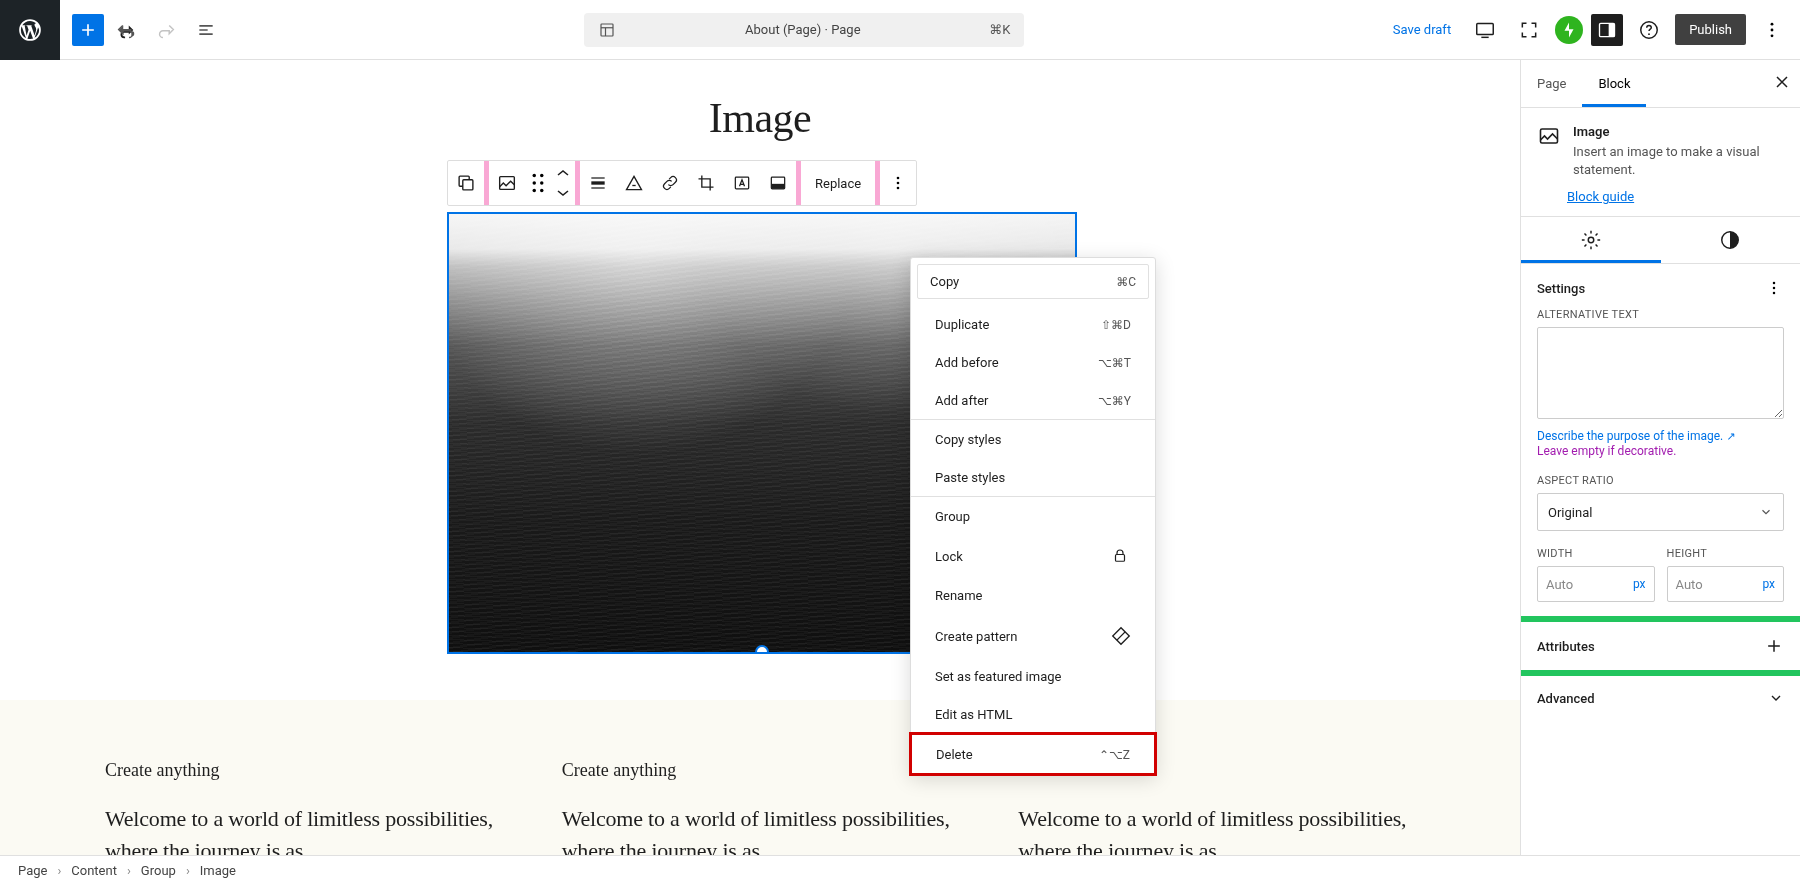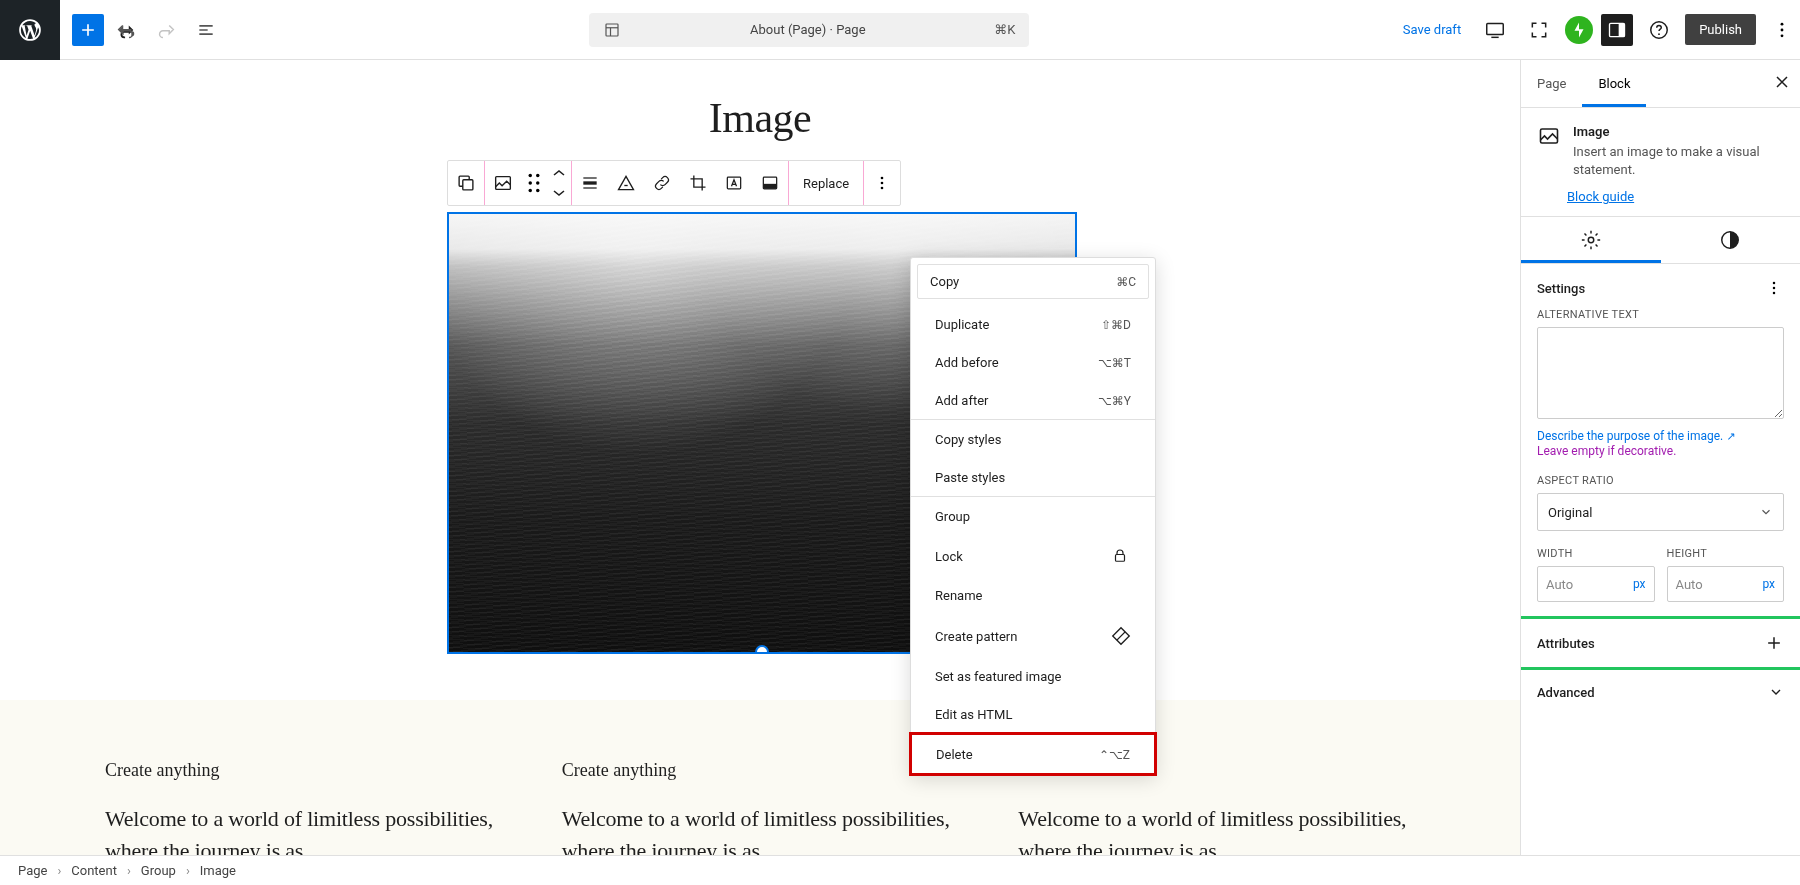--- a/index.html
+++ b/index.html
@@ -11,36 +11,36 @@
   .wp-logo { width: 60px; height: 60px; background: #1d2327; display: flex; align-items: center; justify-content: center; }
   .wp-logo svg { fill: #fff; }
   .add-block { width: 32px; height: 32px; margin-left: 12px; background: #0073e6; border-radius: 2px; display: flex; align-items: center; justify-content: center; cursor: pointer; }
   .top-icon-btn { width: 36px; height: 36px; display: flex; align-items: center; justify-content: center; cursor: pointer; border-radius: 2px; }
   .top-left { display: flex; align-items: center; gap: 4px; padding-left: 0; }
   .top-center { flex: 1; display: flex; justify-content: center; }
   .doc-pill { display: flex; align-items: center; gap: 12px; background: #f0f0f0; border-radius: 4px; height: 34px; padding: 0 14px; min-width: 440px; justify-content: flex-end; }
   .doc-pill .pill-left { display:flex; align-items:center; gap:10px; }
   .doc-pill .doc-title { flex:1; text-align:center; color:#444; }
   .doc-pill .kbd { color:#555; }
-  .top-right { display: flex; align-items: center; gap: 8px; }
+  .top-right { display: flex; align-items: center; gap: 8px; padding-right: 10px; }
   .save-draft { color: #0073e6; padding: 0 8px; cursor: pointer; }
   .jetpack { width: 28px; height: 28px; border-radius: 50%; background: #2fb41f; display:flex; align-items:center; justify-content:center; }
   .sidebar-toggle { width:32px; height:32px; background:#1e1e1e; border-radius:2px; display:flex; align-items:center; justify-content:center; }
   .publish-btn { background:#404040; color:#fff; padding: 8px 14px; border-radius:2px; cursor:pointer; }
 
   
   .workspace { display: flex; height: calc(100% - 60px - 30px); }
   .canvas-scroll { flex: 1; overflow: auto; position: relative; }
   .canvas-inner { width: 100%; }
 
   .page-title { font-size: 42px; font-weight: 400; text-align: center; margin: 34px 0 18px; font-family: Georgia, serif; letter-spacing: -0.5px; }
 
   
   .block-toolbar { display: inline-flex; border: 1px solid #ddd; border-radius: 2px; background:#fff; margin-left: 447px; margin-bottom: 6px; }
-  .bt-group { display:flex; align-items:center; border-right:1px solid #f9a8d4; }
+  .bt-group { display:flex; align-items:center; border-right:5px solid #f9a8d4; }
   .bt-group:last-child { border-right:none; }
   .bt-btn { width: 36px; height: 44px; display:flex; align-items:center; justify-content:center; cursor:pointer; }
   .bt-btn.wide { width:auto; padding: 0 14px; }
   .bt-move { display:flex; flex-direction:column; width:24px; padding:2px 0; }
   .bt-move div { height:20px; display:flex; align-items:center; justify-content:center; cursor:pointer; }
 
   
   .image-block { width: 630px; height: 442px; margin-left: 447px; border: 2px solid #0073e6; position: relative; background: linear-gradient(180deg,#f5f5f5 0%, #e8e8e8 8%, #bdbdbd 12%, #8d8d8d 20%, #555 30%, #2b2b2b 48%, #1a1a1a 70%, #0f0f0f 100%); overflow:hidden; }
   .image-block::before { content:""; position:absolute; inset:0; background:
      repeating-linear-gradient( -8deg, rgba(255,255,255,0.05) 0 2px, rgba(0,0,0,0.15) 2px 5px ),
@@ -74,21 +74,21 @@
 
   .block-head { display:flex; gap:12px; padding: 16px 16px 8px; }
   .block-head .bh-title { font-weight:600; margin-bottom:4px; }
   .block-head .bh-desc { color:#555; line-height:1.4; }
   .block-guide { color:#0073e6; text-decoration: underline; display:inline-block; margin: 2px 16px 12px 46px; cursor:pointer; }
 
   .subtabs { display:flex; border-top:1px solid #e0e0e0; border-bottom:1px solid #e0e0e0; }
   .subtab { flex:1; display:flex; align-items:center; justify-content:center; height:46px; cursor:pointer; }
   .subtab.active { box-shadow: inset 0 -3px 0 #0073e6; }
 
-  .panel-section { padding: 14px 16px; border-bottom:3px solid #22c55e; }
+  .panel-section { padding: 14px 16px; border-bottom:6px solid #22c55e; }
   .panel-section.collapsible { display:flex; align-items:center; justify-content:space-between; cursor:pointer; }
   .panel-title { font-weight:500; }
   .field-label { font-size:11px; text-transform:uppercase; color:#555; letter-spacing:0.3px; margin: 6px 0 6px; }
   .textarea { width:100%; height:92px; border:1px solid #ccc; border-radius:2px; resize:vertical; padding:6px; font-family:inherit; }
   .help-link { color:#0073e6; font-size:12px; cursor:pointer; }
   .help-sub { color:#a21caf; font-size:12px; }
   .ext-icon { font-size:11px; }
 
   .select { width:100%; height:38px; border:1px solid #ccc; border-radius:2px; padding: 0 10px; display:flex; align-items:center; justify-content:space-between; cursor:pointer; }
   .dims { display:flex; gap:12px; margin-top:10px; }

